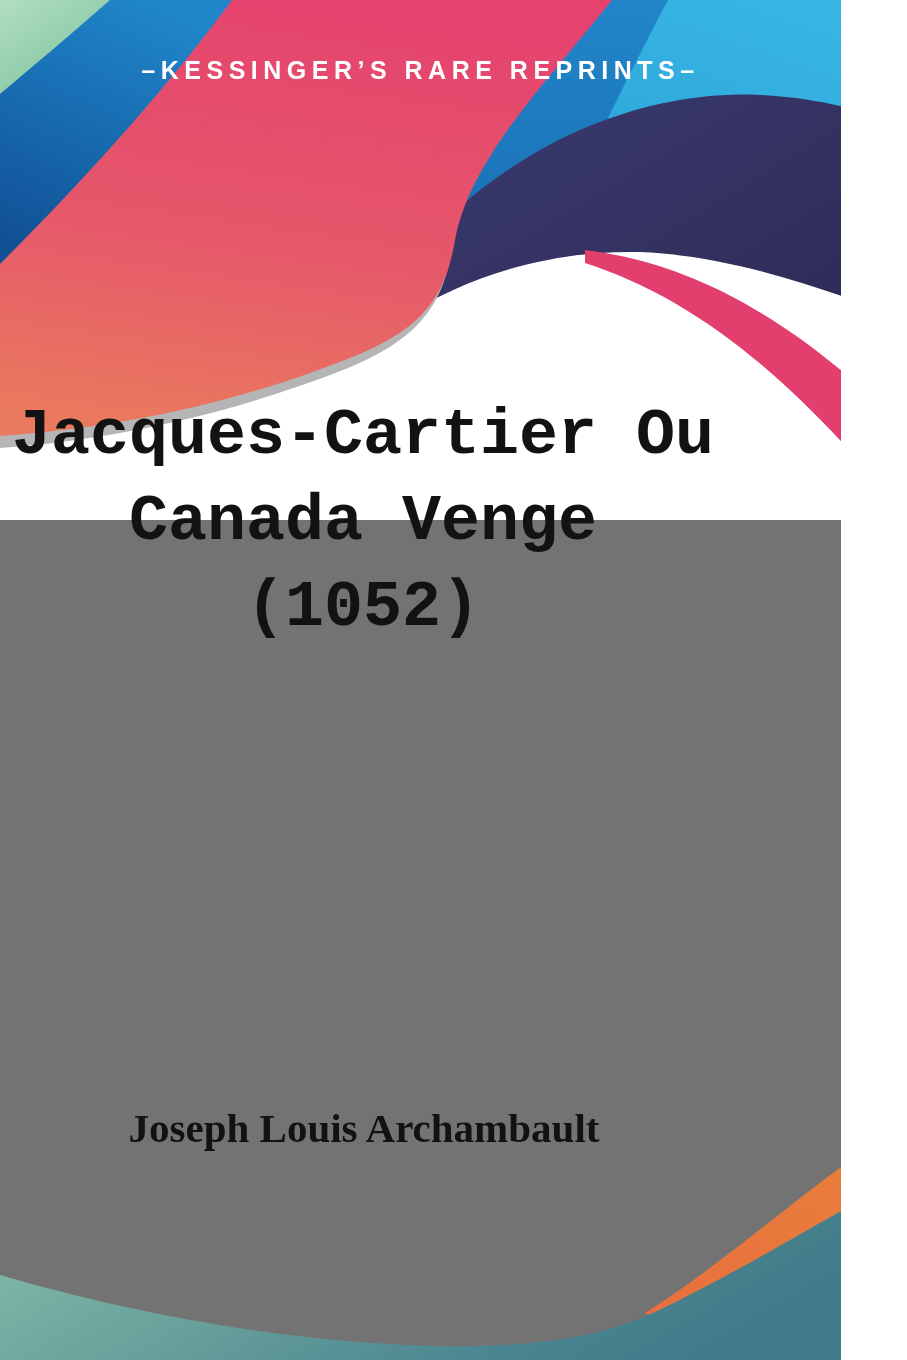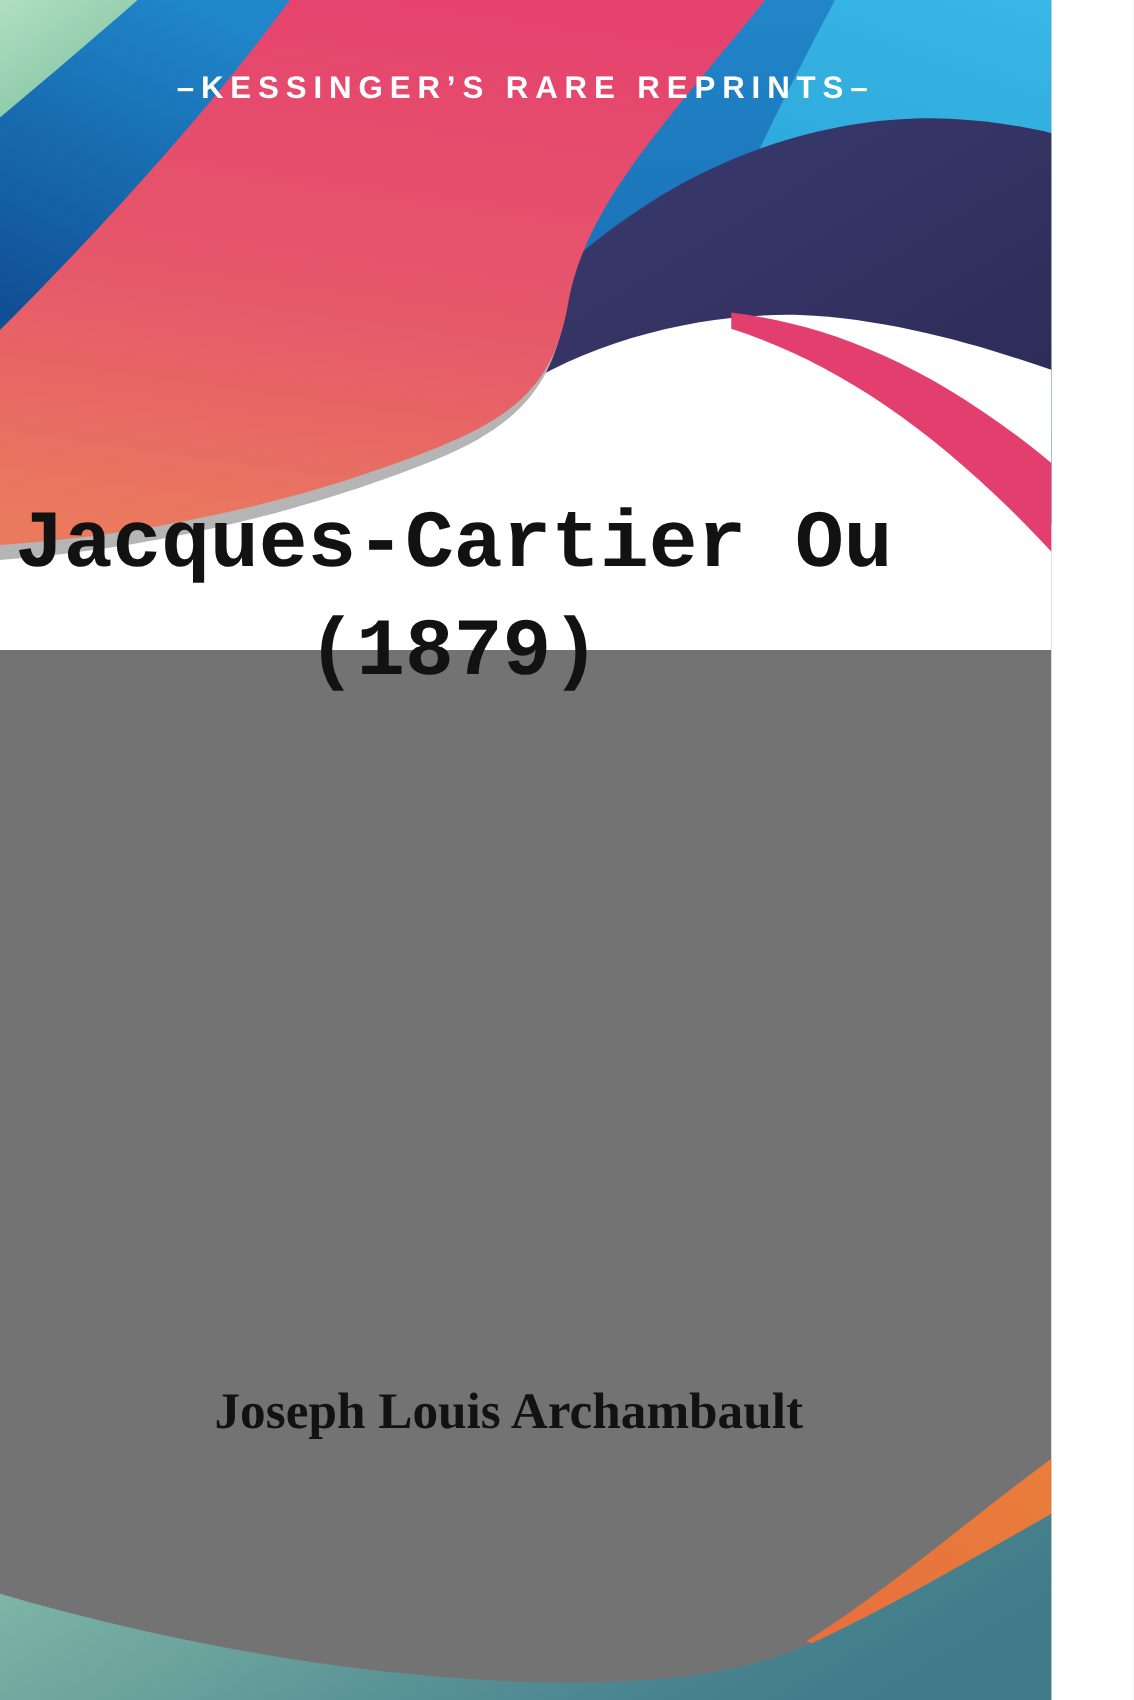--- a/index.html
+++ b/index.html
@@ -39,21 +39,20 @@
   .author{
     position:absolute;
     top:1104px;left:0;width:728px;
     text-align:center;
     color:#121212;
     font-family:"Liberation Serif", serif;
     font-weight:700;
     font-size:41px;
     line-height:48px;
     z-index:4;
-    padding-left:43px;
   }
 </style>
 </head>
 <body>
 
 <div class="page">
 
   <svg class="art top-art" width="907" height="520" viewBox="0 0 907 520" aria-hidden="true">
     <defs>
       <linearGradient id="gCyan" x1="1" y1="0" x2="0.25" y2="1">
@@ -100,21 +99,22 @@
 
     <path fill="url(#gBlue)" d="M108,0 L232,0 C167,88 86,178 0,264 L0,92 C38,62 74,30 108,0 Z"></path>
 
     <path fill="url(#gGreen)" d="M0,0 L110,0 C76,30 38,62 0,94 Z"></path>
   </svg>
 
   <div class="banner">–KESSINGER’S RARE REPRINTS–</div>
 
   <div class="title">
     <div>Jacques-Cartier Ou</div>
-    <div>(1879)</div>
+    <div>Canada Venge</div>
+    <div>(1052)</div>
   </div>
 
   <div class="author">Joseph Louis Archambault</div>
 
   <svg class="art bottom-art" width="907" height="260" viewBox="0 0 907 260" aria-hidden="true">
     <defs>
       <linearGradient id="gTeal" x1="0" y1="0" x2="1" y2="0.35">
         <stop offset="0" stop-color="#8ac2ac"></stop>
         <stop offset="0.45" stop-color="#679f9b"></stop>
         <stop offset="0.8" stop-color="#4a8490"></stop>

